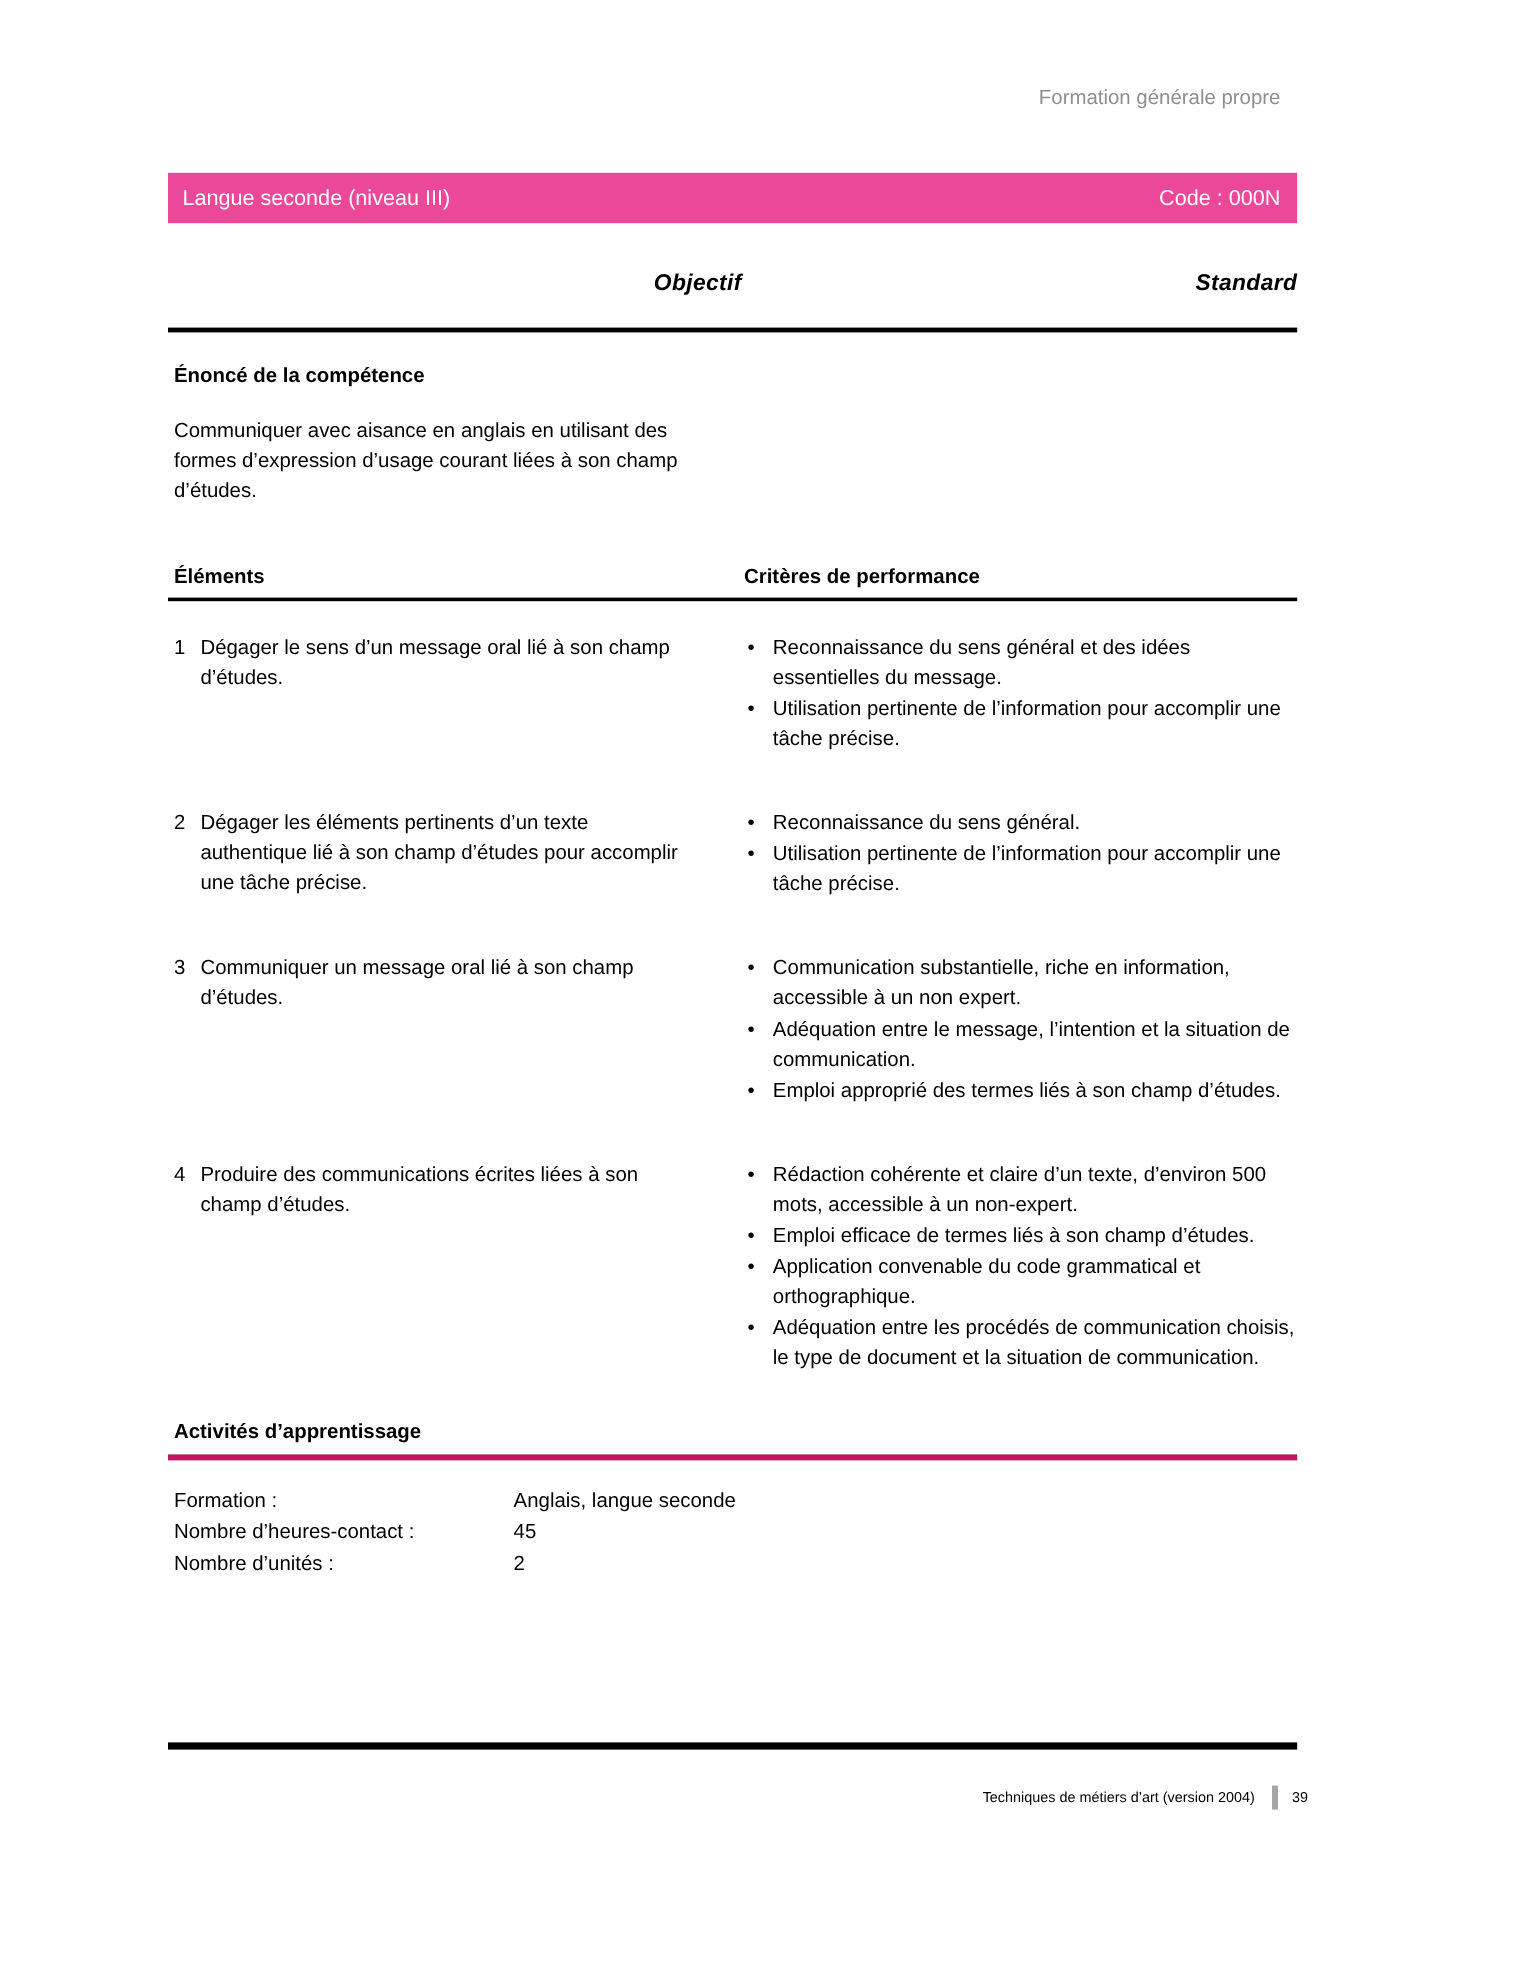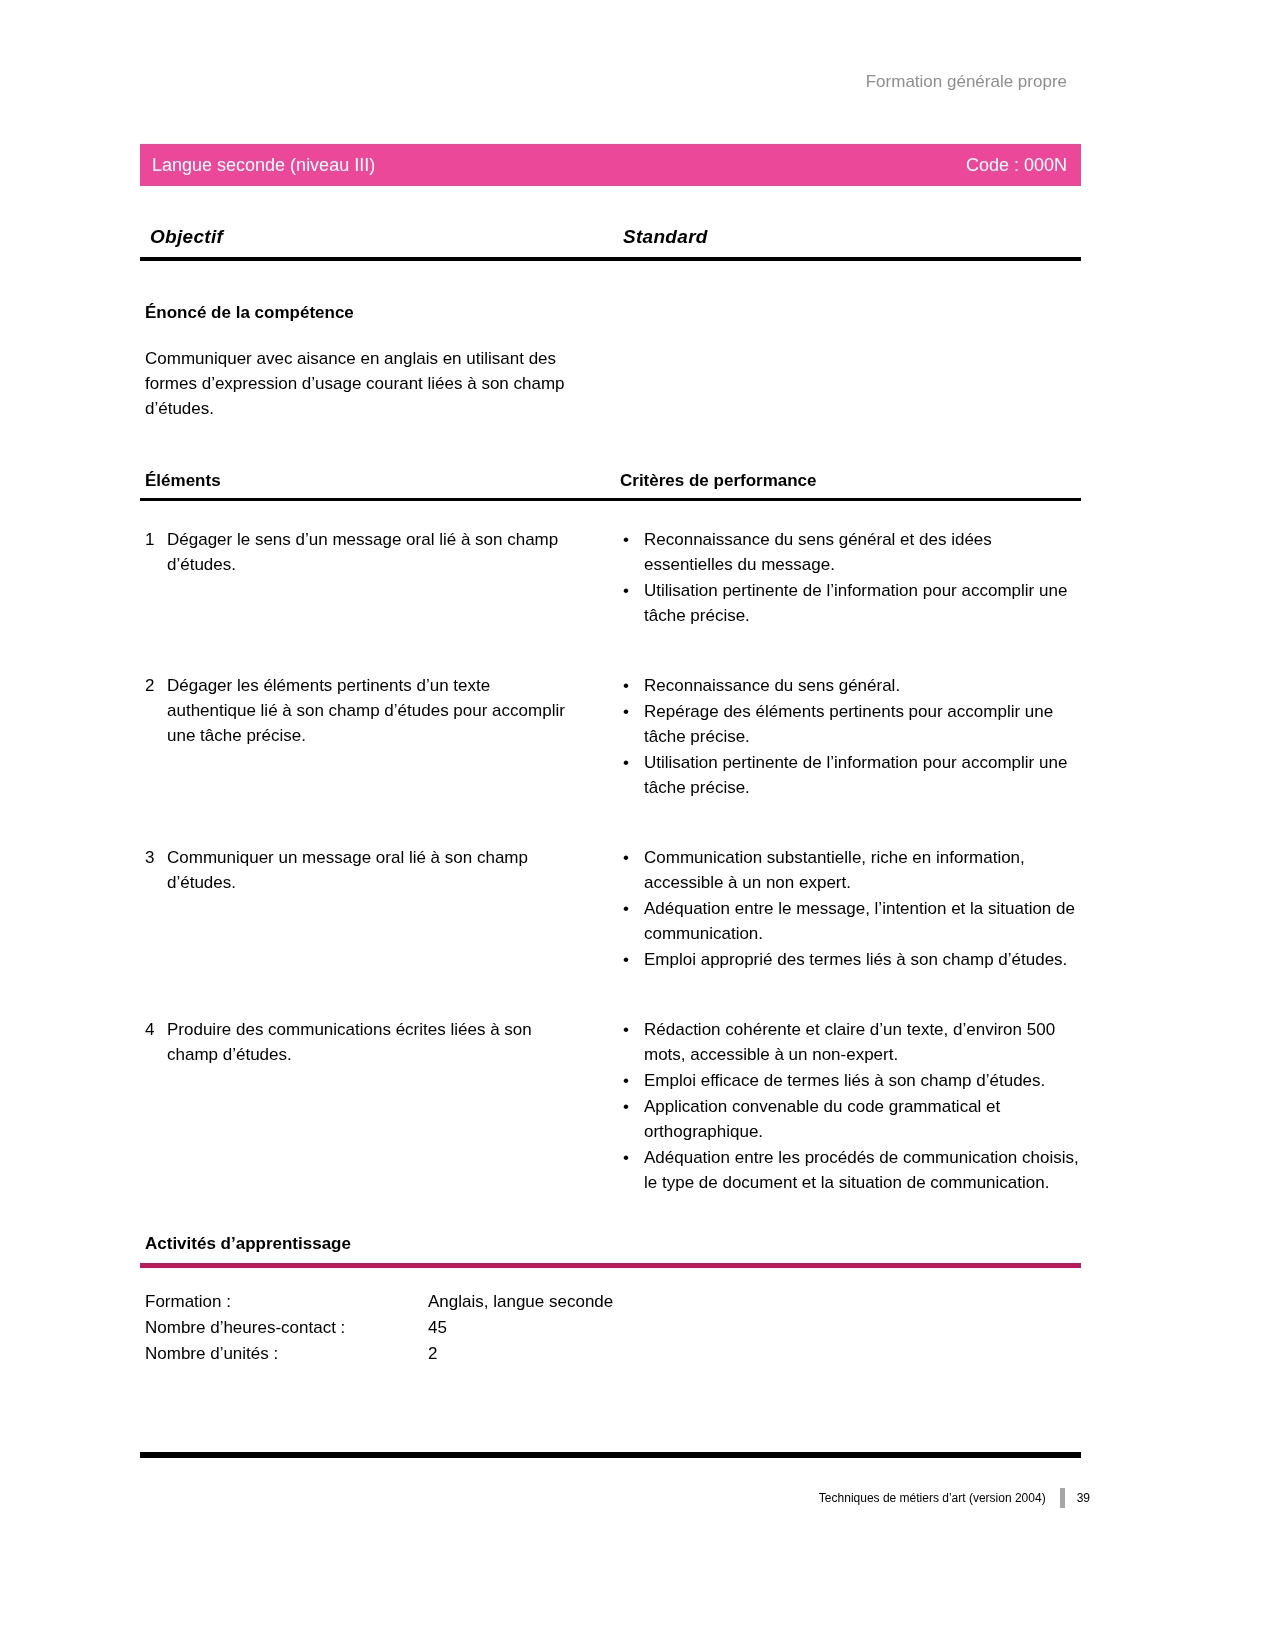--- a/index.html
+++ b/index.html
@@ -35,33 +35,34 @@
     color:#fff;
     display:flex;
     align-items:center;
     justify-content:space-between;
     padding:0 14px 0 12px;
     font-size:18px;
   }
   .col-heads {
     margin-top:40px;
     display:flex;
-    padding-bottom:9px;
+    padding-bottom:25px;
     border-bottom:4px solid #000;
+    text-align:right;
   }
   .col-heads .left { width:478px; padding-left:10px; }
   .col-heads .right { flex:1; padding-left:5px; }
   .col-heads span {
     font-weight:bold;
     font-style:italic;
     font-size:19px;
     letter-spacing:0.3px;
   }
   .enonce-head {
-    margin-top:42px;
+    margin-top:26px;
     font-weight:bold;
     font-size:17px;
     padding-left:5px;
   }
   .competence-text {
     margin-top:23px;
     width:470px;
     font-size:17px;
     line-height:25px;
     padding-left:5px;
@@ -188,21 +189,20 @@
         </ul>
       </div>
 
       <div class="t-row">
         <div class="row-left">
           <span class="num">2</span>
           <span class="etext">Dégager les éléments pertinents d’un texte authentique lié à son champ d’études pour accomplir une tâche précise.</span>
         </div>
         <ul class="criteria">
           <li>Reconnaissance du sens général.</li>
-          <li>Repérage des éléments pertinents pour accomplir une tâche précise.</li>
           <li>Utilisation pertinente de l’information pour accomplir une tâche précise.</li>
         </ul>
       </div>
 
       <div class="t-row">
         <div class="row-left">
           <span class="num">3</span>
           <span class="etext">Communiquer un message oral lié à son champ d’études.</span>
         </div>
         <ul class="criteria">

